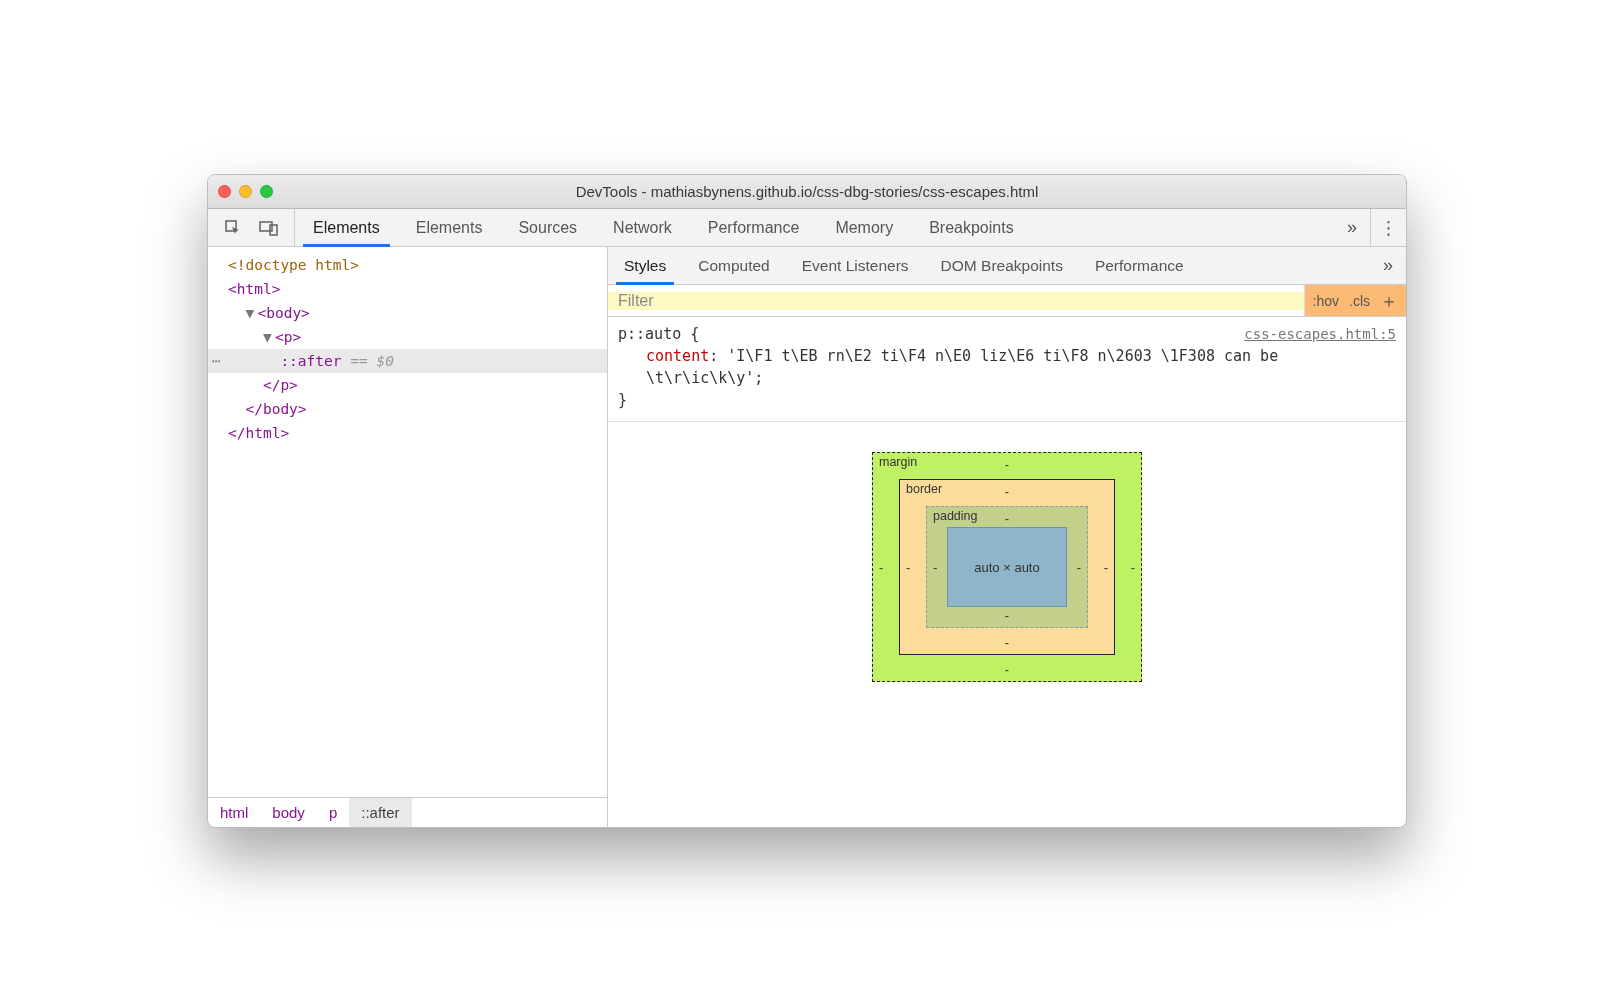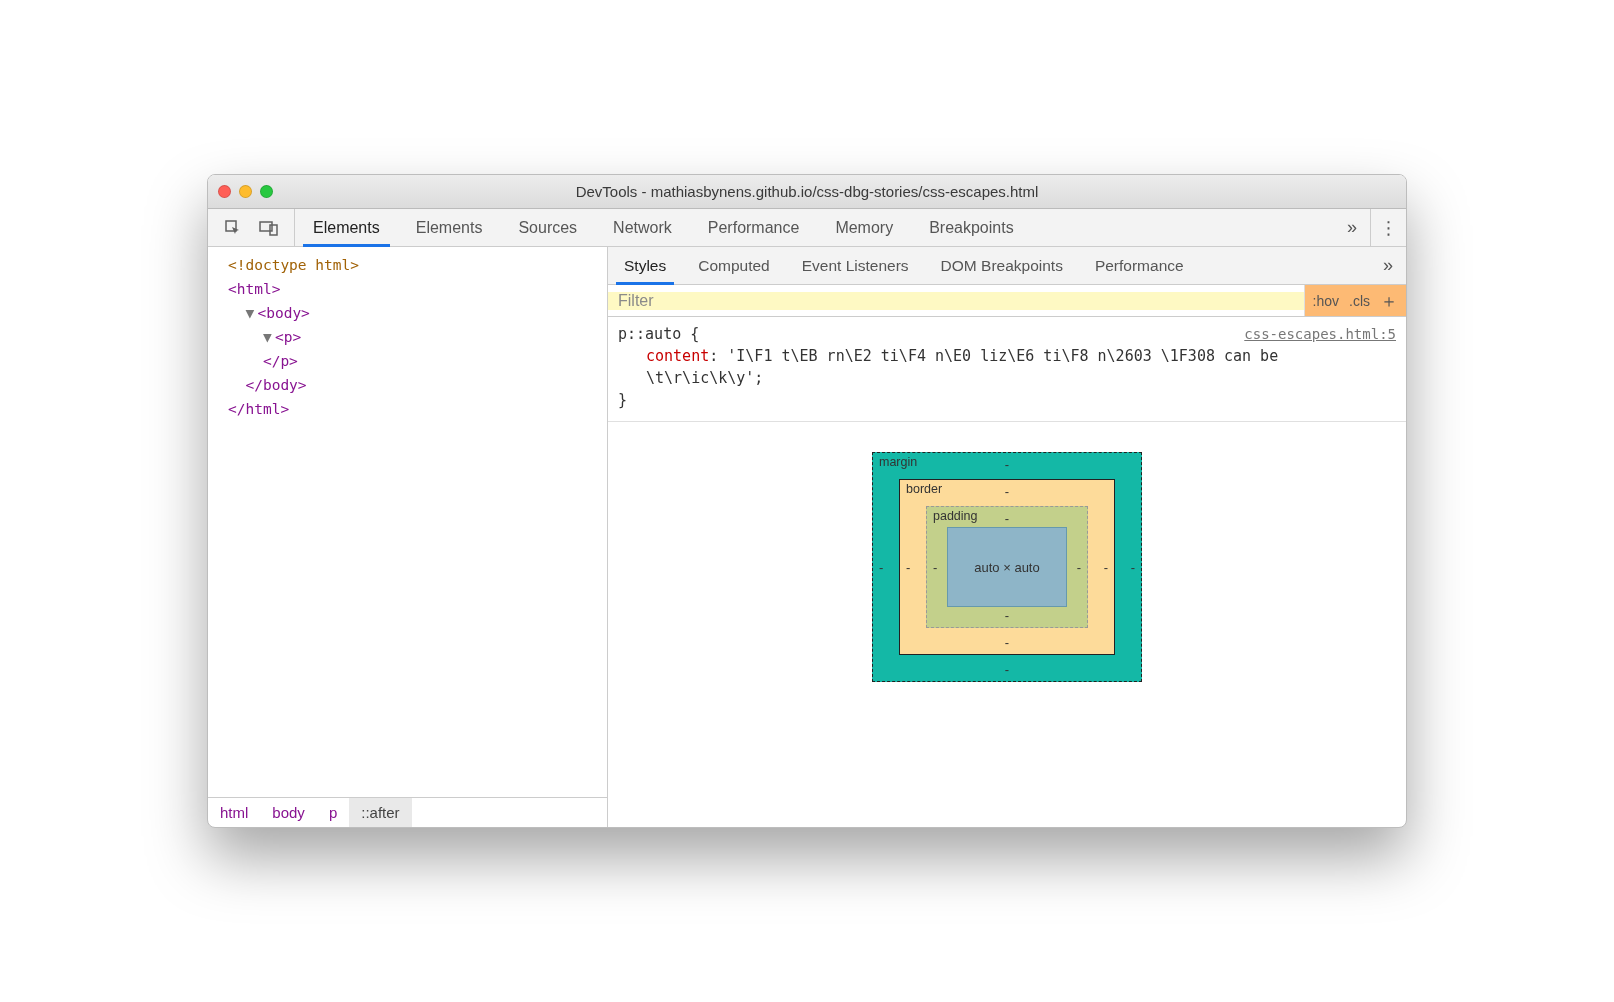--- a/index.html
+++ b/index.html
@@ -254,21 +254,21 @@
   }
   .bm-side {
     position: absolute;
     font-size: 13px;
     color:#333;
   }
   .bm-top    { top:4px;    left:50%; transform:translateX(-50%);}
   .bm-bottom { bottom:4px; left:50%; transform:translateX(-50%);}
   .bm-left   { left:6px;   top:50%;  transform:translateY(-50%);}
   .bm-right  { right:6px;  top:50%;  transform:translateY(-50%);}
-  .bm-margin  { width:270px; height:230px; background:#14b8a6; border:1.5px dashed #222; padding:26px;}
+  .bm-margin  { width:270px; height:230px; background:#bef264; border:1.5px dashed #222; padding:26px;}
   .bm-border  { width:100%;  height:100%;  background:#fddb9a; border:1.5px solid #222;  padding:26px; position:relative;}
   .bm-padding { width:100%;  height:100%;  background:#c3d08b; border:1.5px dashed #999; padding:20px; position:relative;}
   .bm-content { width:100%;  height:100%;  background:#8eb5c8; border:1px solid #6699ad; display:flex; align-items:center; justify-content:center; font-size:13px; color:#333; }
 </style>
 </head>
 <body>
 
 <div class="window">
   <div class="titlebar">
     <div class="traffic">
@@ -307,20 +307,21 @@
     <div class="menu-dots">⋮</div>
   </div>
 
   <div class="content">
     <div class="dom-panel">
       <div class="dom-tree" id="dom-tree">
           <div class="dom-line"><span class="doctype">&lt;!doctype html&gt;</span></div>
           <div class="dom-line"><span class="tagc">&lt;html&gt;</span></div>
           <div class="dom-line">  <span class="twisty">▼</span><span class="tagc">&lt;body&gt;</span></div>
           <div class="dom-line">    <span class="twisty">▼</span><span class="tagc">&lt;p&gt;</span></div>
+          <div class="dom-line selected">      <span class="pseudo">::after</span><span class="eqzero"> == $0</span></div>
           <div class="dom-line">    <span class="tagc">&lt;/p&gt;</span></div>
           <div class="dom-line">  <span class="tagc">&lt;/body&gt;</span></div>
           <div class="dom-line"><span class="tagc">&lt;/html&gt;</span></div>
         </div>
       <div class="breadcrumb">
         <div class="crumb">html</div>
         <div class="crumb">body</div>
         <div class="crumb">p</div>
         <div class="crumb current">::after</div>
       </div>

